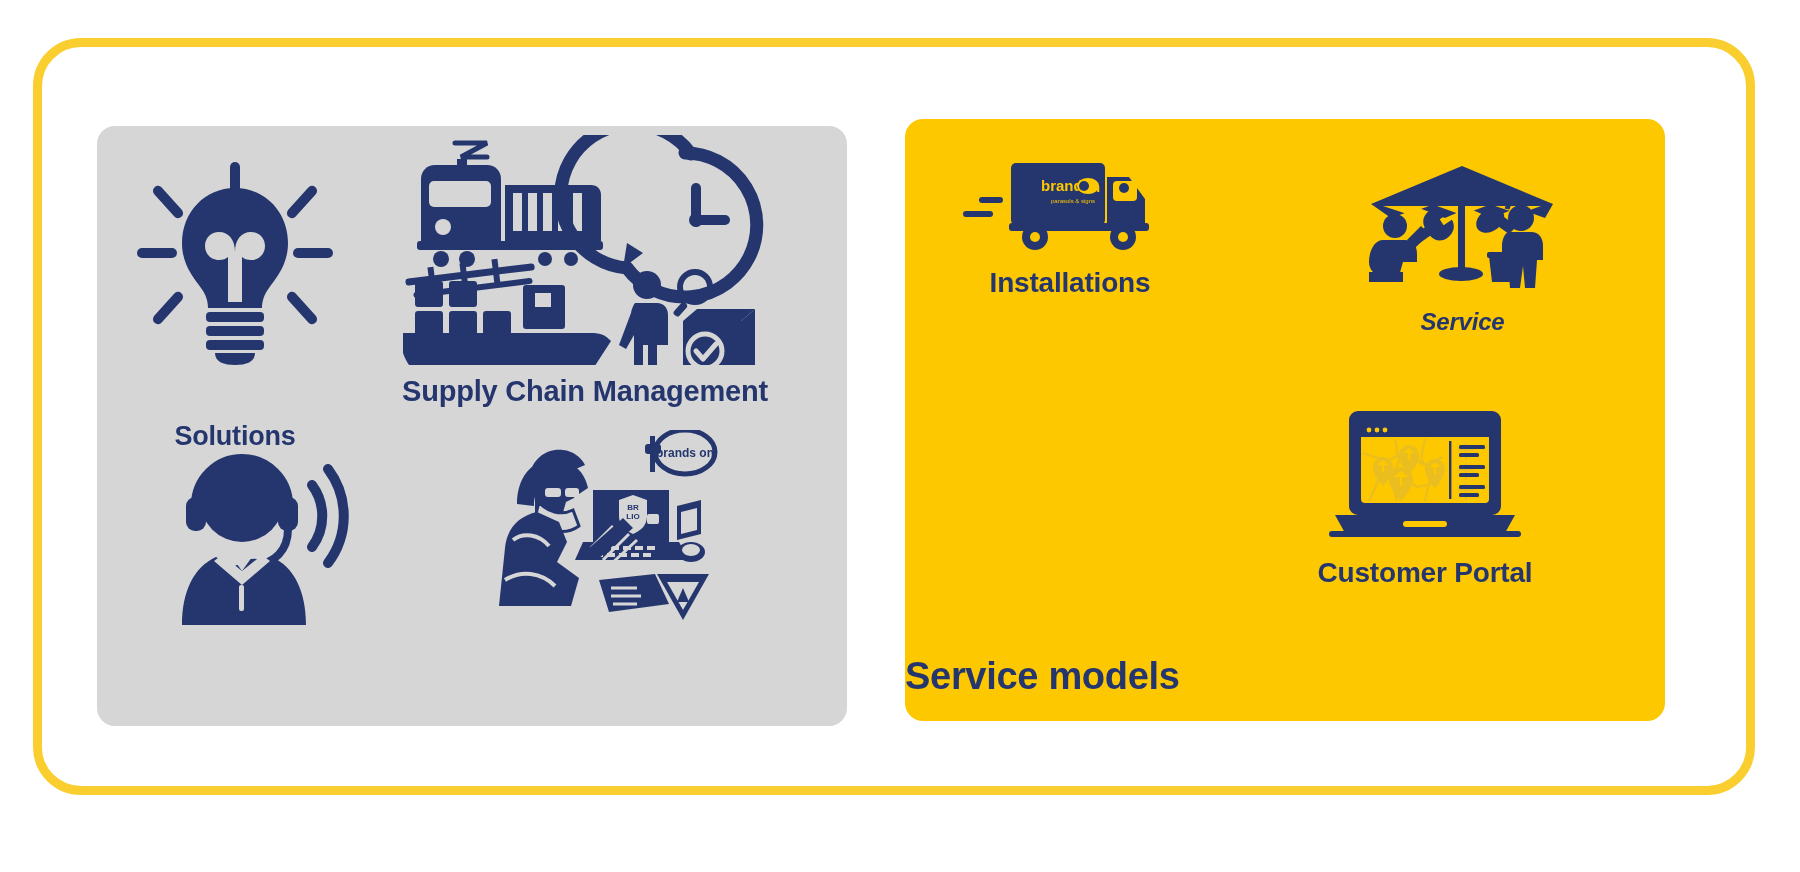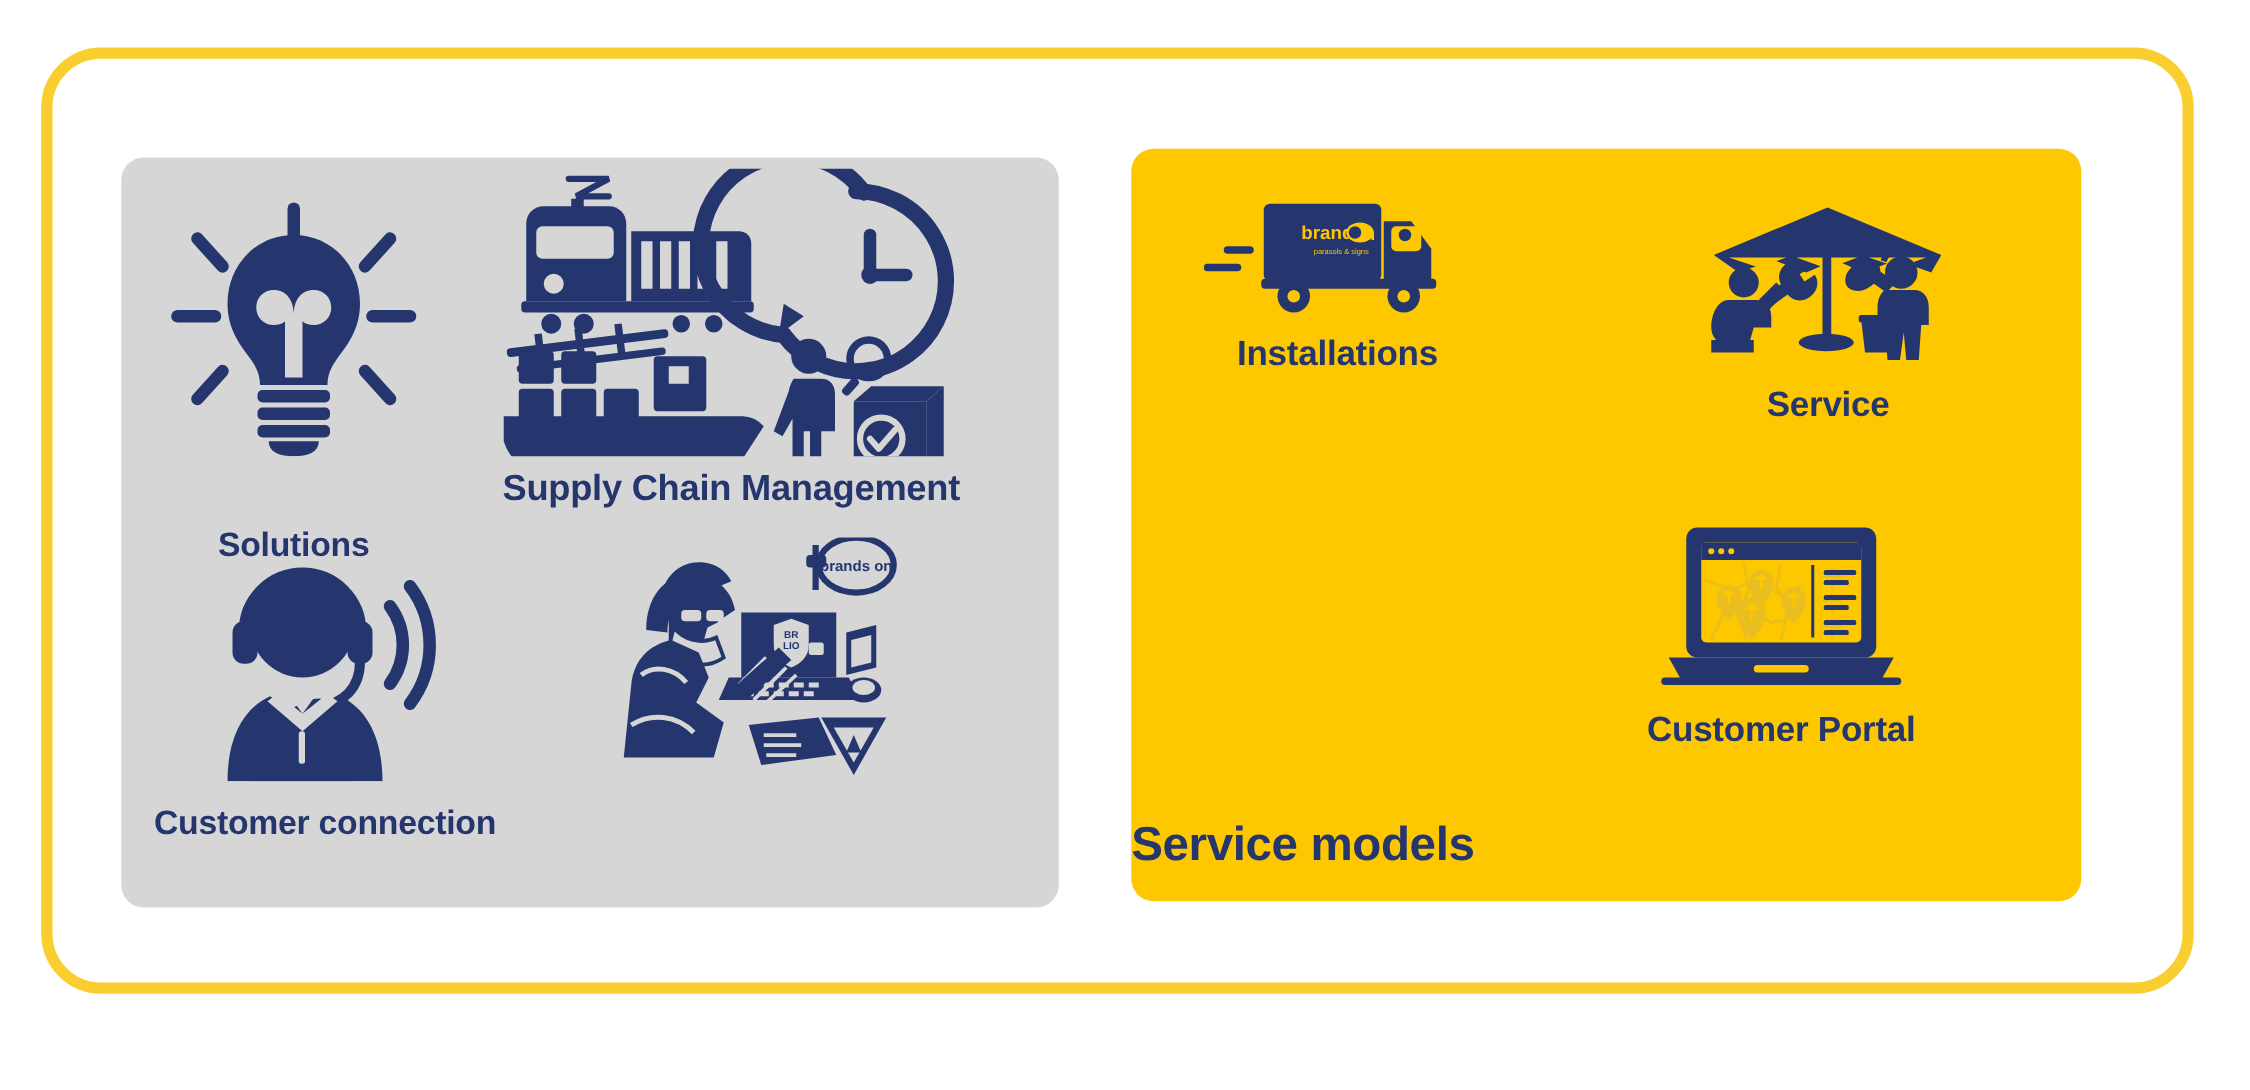--- a/index.html
+++ b/index.html
@@ -87,26 +87,26 @@
   .c-customer .lbl { font-size: 27px; margin-top: 18px; }
 
   .c-design { left: 445px; top: 430px; width: 330px; gap: 27px; }
   .c-design .lbl { font-size: 27px; margin-top: 10px; }
 
   
   .c-install { left: 960px; top: 155px; width: 220px; }
   .c-install .lbl { font-size: 28px; margin-top: 12px; }
 
   .c-service { left: 1345px; top: 160px; width: 235px; }
-  .c-service .lbl { font-size: 28px; margin-top: 18px; }
+  .c-service .lbl { font-size: 24px; margin-top: 18px; font-style: italic; }
 
   .c-paas { left: 980px; top: 390px; width: 180px; }
   .c-paas .lbl { font-size: 28px; margin-top: 20px; }
 
-  .c-portal { left: 1300px; top: 420px; width: 250px; }
+  .c-portal { left: 1300px; top: 409px; width: 250px; }
   .c-portal .lbl { font-size: 28px; margin-top: 18px; }
 
   .panel-title {
     position: absolute;
     left: 905px;
     top: 655px;
     width: 760px;
     color: #25366E;
     font-size: 38px;
     font-weight: bold;
@@ -248,21 +248,20 @@
 
           <path d="M40 180c0-34 18-54 42-62v10l-10 12 10 10v30h-42z"></path>
           <path d="M124 180c0-34-18-54-42-62v10l10 12-10 10v30h42z"></path>
           <path d="M56 112c-22 10-34 34-34 68h124c0-34-12-58-34-68l-22 22z"></path>
           <path d="M72 112h20l-10 14z" fill="#D6D6D6"></path>
           <path d="M62 110l20 16 20-16 8 6-28 24-28-24z" fill="#D6D6D6"></path>
           <rect x="79" y="140" width="5" height="26" rx="2" fill="#D6D6D6"></rect>
         </g>
       </svg>
     </div>
-    <div class="label lbl">Customer connection</div>
   </div>
 
   <div class="cell c-design">
     <div class="art">
       <svg width="230" height="190" viewBox="0 0 230 190">
         <g fill="#25366E">
 
           <rect x="155" y="6" width="5" height="36"></rect>
           <rect x="150" y="14" width="16" height="10" rx="3"></rect>
           <ellipse cx="190" cy="22" rx="30" ry="22" fill="none" stroke="#25366E" stroke-width="5"></ellipse>

